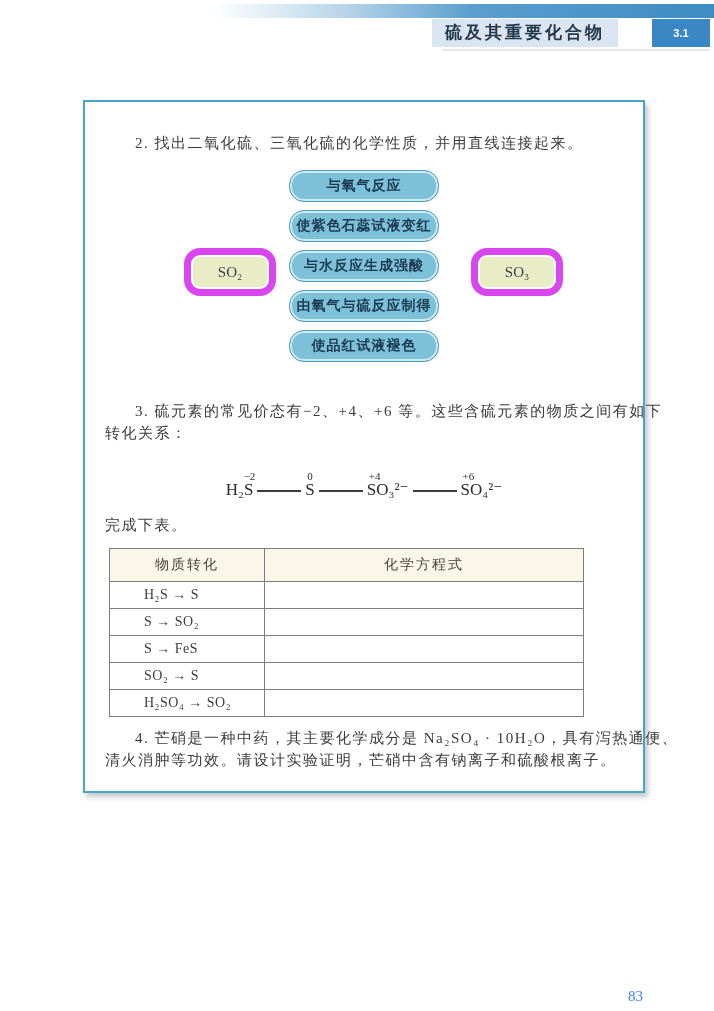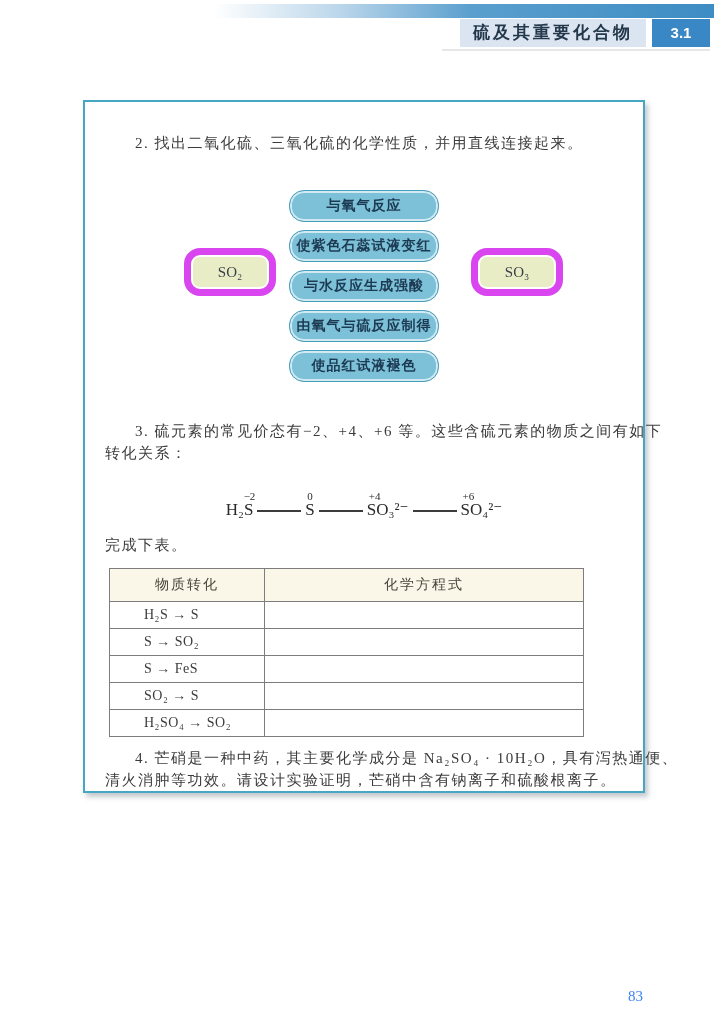--- a/index.html
+++ b/index.html
@@ -10,47 +10,48 @@
     color:#3b3b3b;
   }
   
   .top-strip{
     position:absolute;top:4px;left:0;width:714px;height:14px;
     background:linear-gradient(to right,#ffffff 0%,#ffffff 30%,#b9d5ea 48%,#5a9fce 66%,#3d8cc3 100%);
   }
   .title-bar{
     position:absolute;top:19px;right:4px;height:28px;display:flex;align-items:stretch;
     font-family:"Liberation Sans","DejaVu Sans",sans-serif;
+    gap:28px;
   }
   .title-label{
     background:#dbe5f1;color:#24384c;font-weight:bold;font-size:17px;
     letter-spacing:3px;line-height:28px;padding:0 13px;white-space:nowrap;
   }
   .title-badge{
-    background:#3a87c6;color:#ffffff;font-weight:bold;font-size:15px;
+    background:#3a87c6;color:#ffffff;font-weight:bold;font-size:11px;
     width:58px;text-align:center;line-height:28px;margin-left:6px;
   }
   .title-shadow{
     position:absolute;top:49px;right:4px;width:268px;height:2px;background:#e6e6e6;
   }
   
   .sheet{
     position:absolute;left:83px;top:100px;width:518px;height:659px;
     padding:30px 20px 0 20px;
     border:2px solid #47a6c3;background:#ffffff;
     box-shadow:3px 4px 5px rgba(125,135,145,0.45);
   }
   .q-text{
     font-size:15px;letter-spacing:1.5px;line-height:22px;white-space:nowrap;
     color:#3b3b3b;
   }
   .indent{text-indent:2em;}
   
   .prop-stack{
-    margin-top:36px;display:flex;flex-direction:column;align-items:center;gap:8px;
+    margin-top:16px;display:flex;flex-direction:column;align-items:center;gap:8px;
   }
   .prop-btn{
     width:148px;height:30px;border-radius:15px;
     background:#7cc1d8;border:1px solid #4a9fbc;
     box-shadow:inset 0 0 0 2px rgba(255,255,255,0.65);
     display:flex;align-items:center;justify-content:center;
     font-size:14px;font-weight:bold;color:#1c3a52;letter-spacing:1px;white-space:nowrap;
   }
   .substance-box{
     position:absolute;width:78px;height:34px;border-radius:16px;

